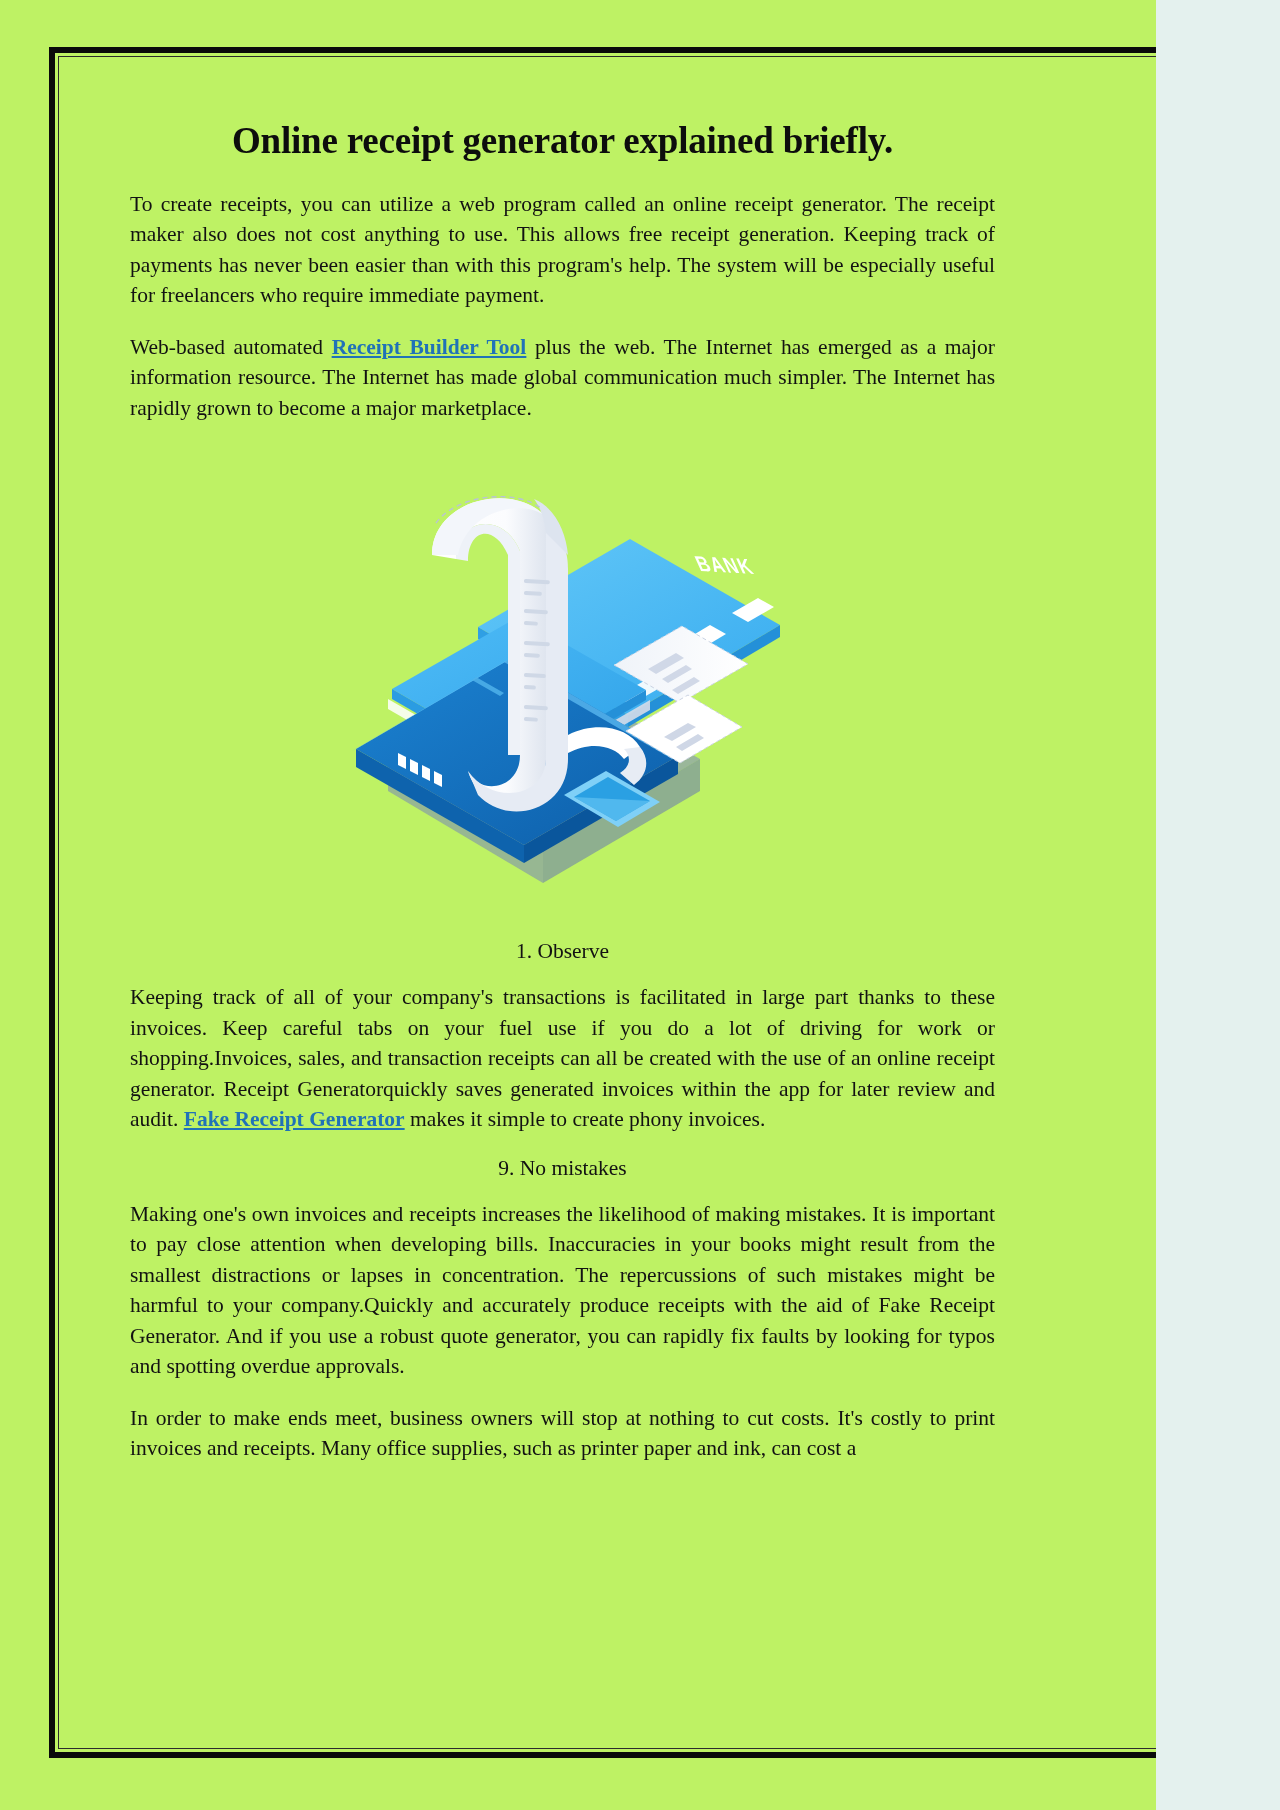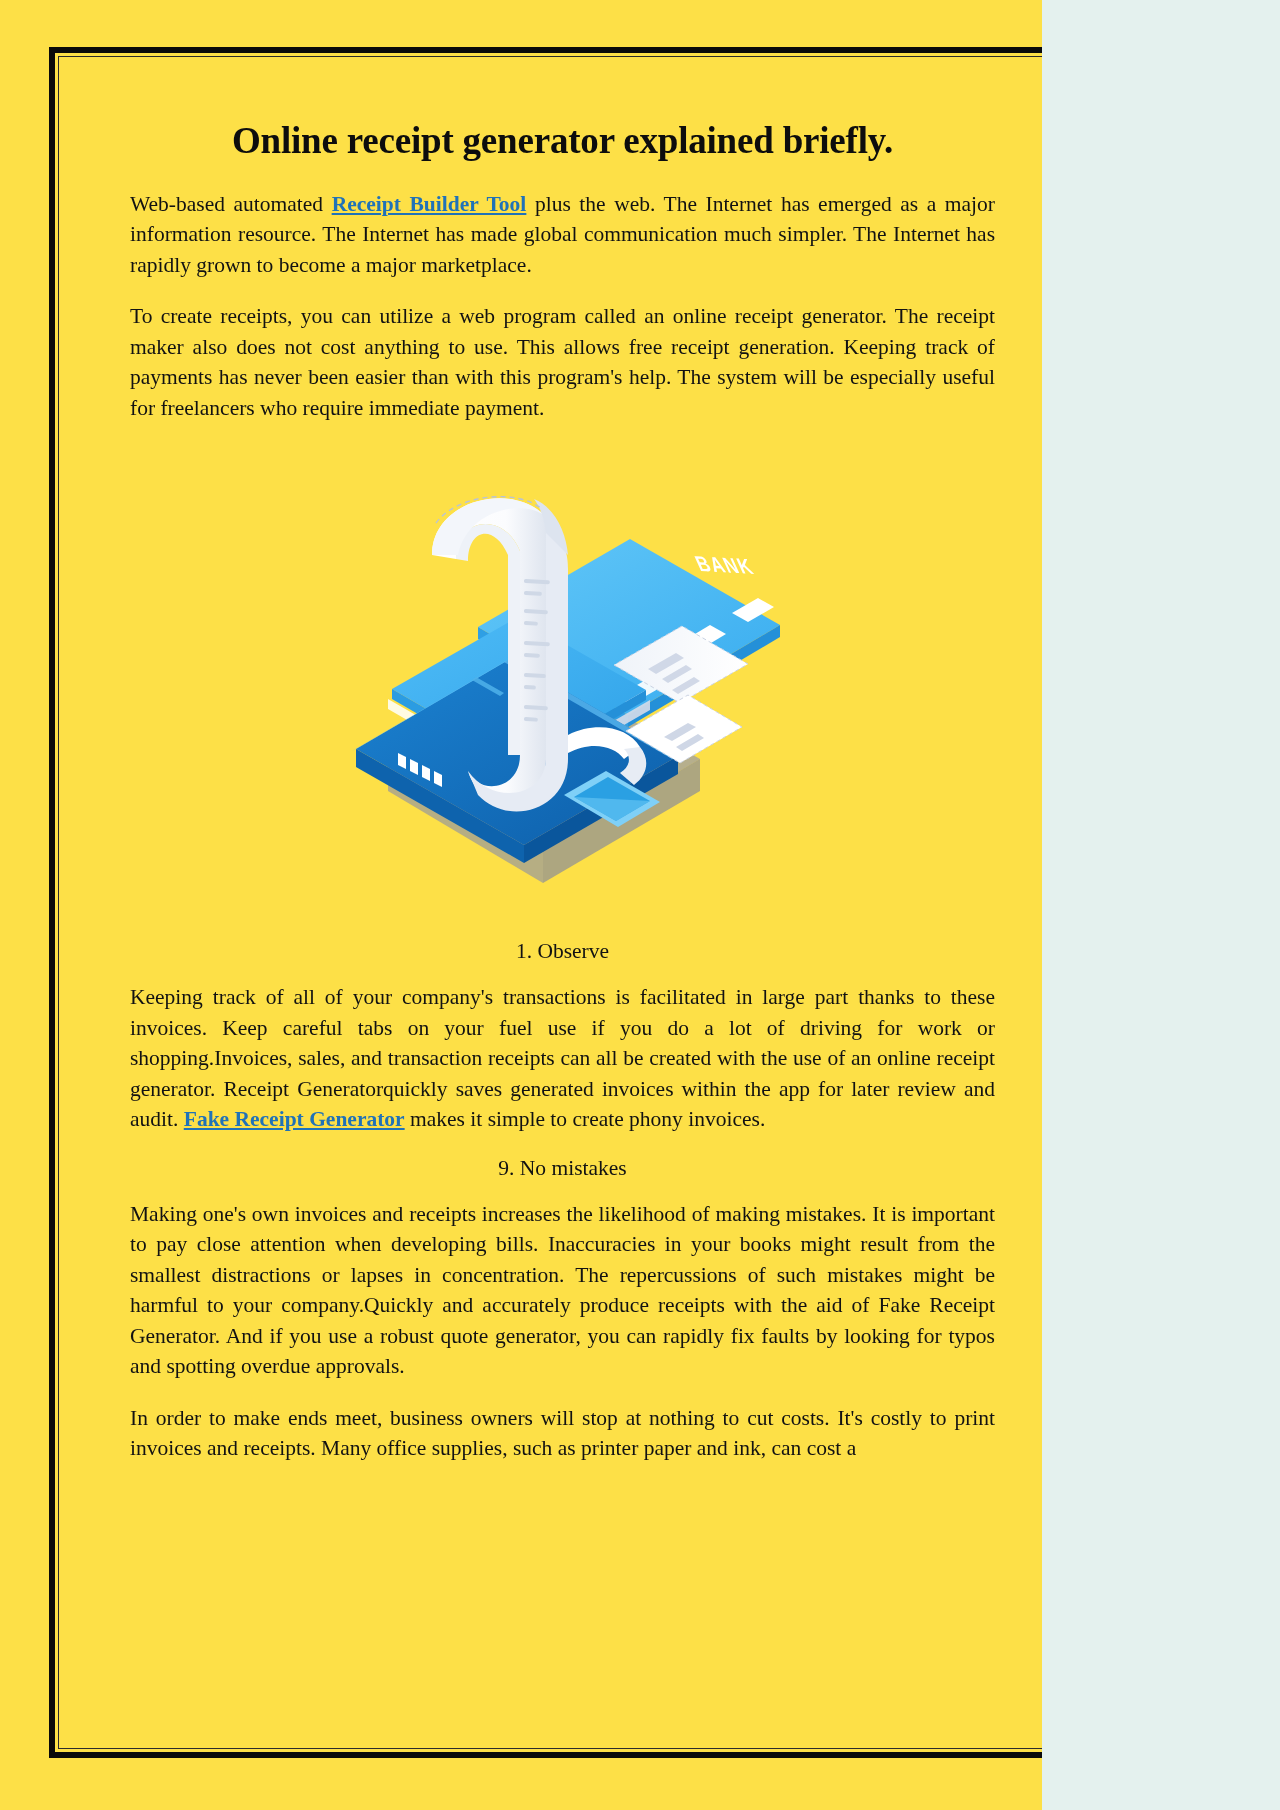--- a/index.html
+++ b/index.html
@@ -9,23 +9,23 @@
   }
   body {
     width: 1280px;
     height: 1810px;
     font-family: "Liberation Serif", serif;
     -webkit-font-smoothing: antialiased;
   }
 
   .page {
     position: relative;
-    width: 1042px;
+    width: 1156px;
     height: 1810px;
-    background: #fde047;
+    background: #bef264;
     overflow: hidden;
   }
 
   
   .frame-outer {
     position: absolute;
     left: 49px;
     top: 47px;
     width: 1181px;
     height: 1711px;
@@ -103,23 +103,23 @@
 
 <div class="page">
 
   <div class="frame-outer"></div>
   <div class="frame-inner"></div>
 
   <div class="content">
 
     <h1 class="doc-title">Online receipt generator explained briefly.</h1>
 
+    <p class="body-text">To create receipts, you can utilize a web program called an online receipt generator. The receipt maker also does not cost anything to use. This allows free receipt generation. Keeping track of payments has never been easier than with this program's help. The system will be especially useful for freelancers who require immediate payment.</p>
+
     <p class="body-text"><span>Web-based automated </span><a class="doc-link" href="#">Receipt Builder Tool</a><span> plus the web. The Internet has emerged as a major information resource. The Internet has made global communication much simpler. The Internet has rapidly grown to become a major marketplace.</span></p>
-
-    <p class="body-text">To create receipts, you can utilize a web program called an online receipt generator. The receipt maker also does not cost anything to use. This allows free receipt generation. Keeping track of payments has never been easier than with this program's help. The system will be especially useful for freelancers who require immediate payment.</p>
 
     <div class="figure">
       <svg width="470" height="440" viewBox="0 0 470 440">
         <defs>
           <linearGradient id="gCardTop" x1="0" y1="0" x2="1" y2="1">
             <stop offset="0%" stop-color="#4fbcf7"></stop>
             <stop offset="100%" stop-color="#2fa2e8"></stop>
           </linearGradient>
           <linearGradient id="gCardTop2" x1="0" y1="0" x2="1" y2="1">
             <stop offset="0%" stop-color="#63c8f8"></stop>

